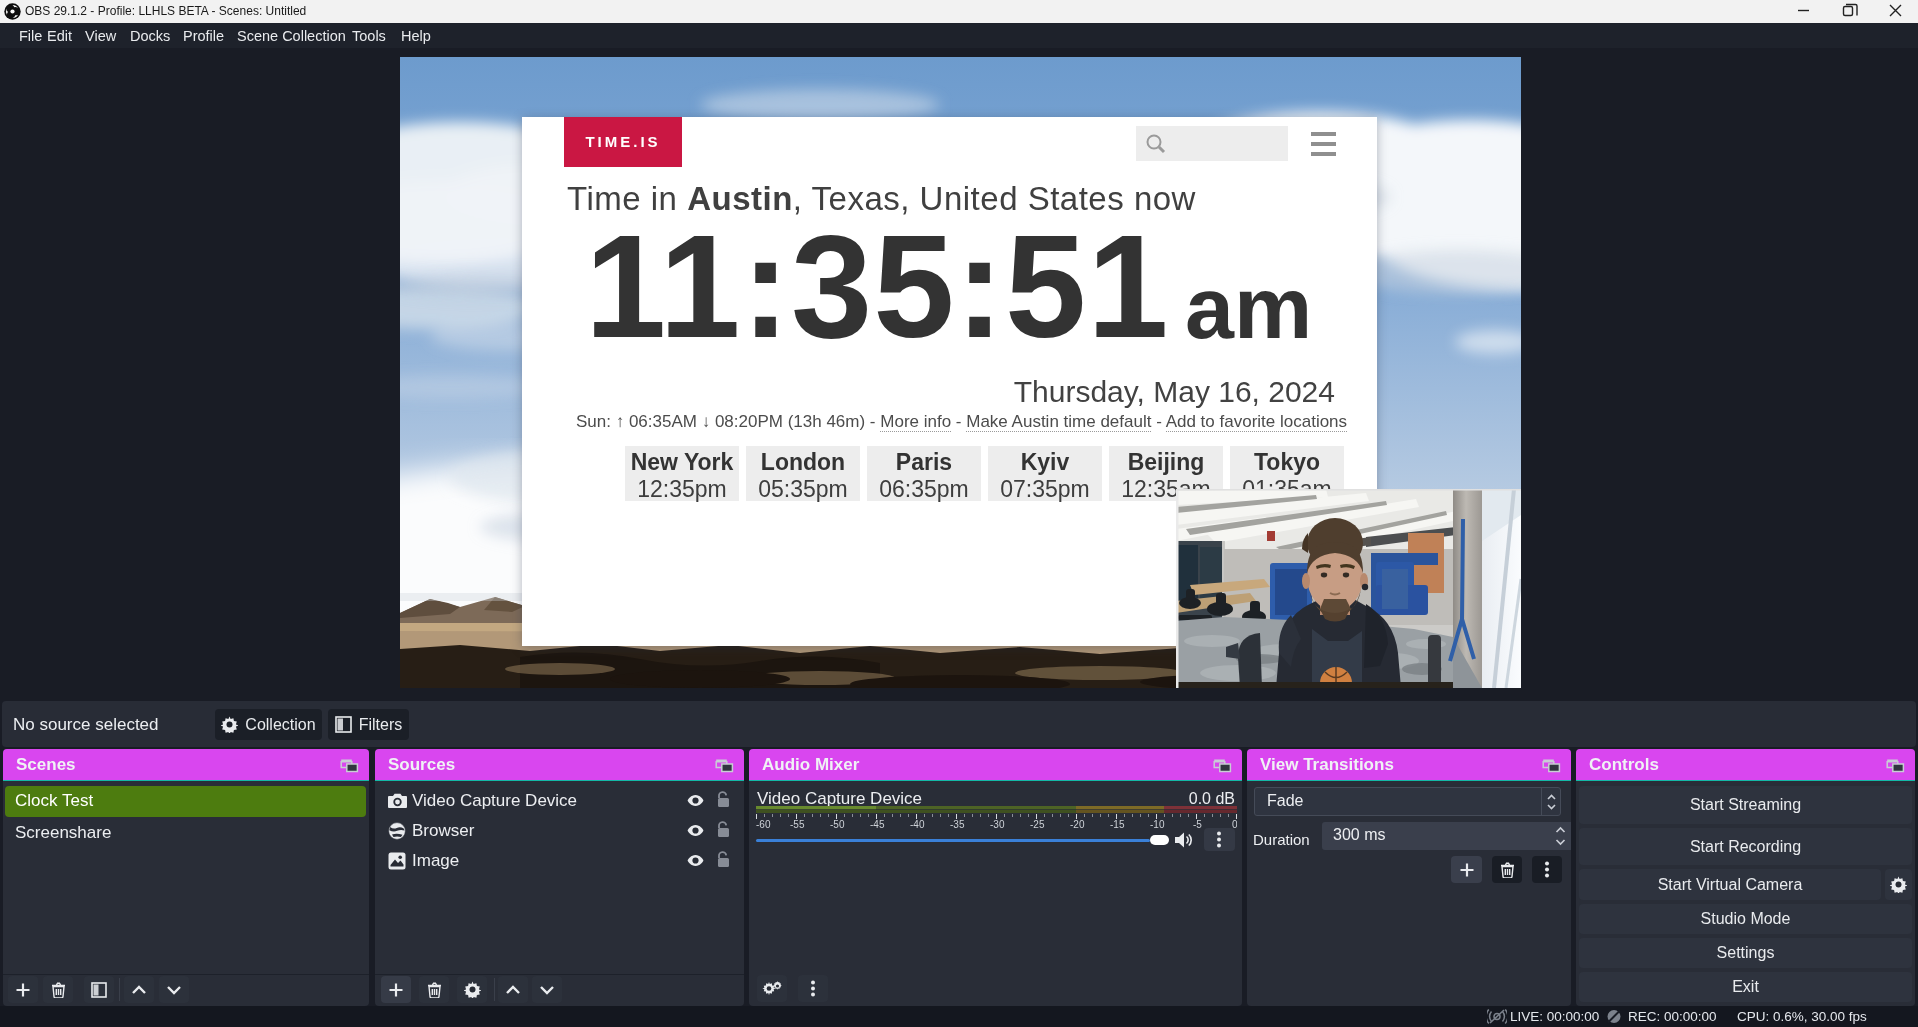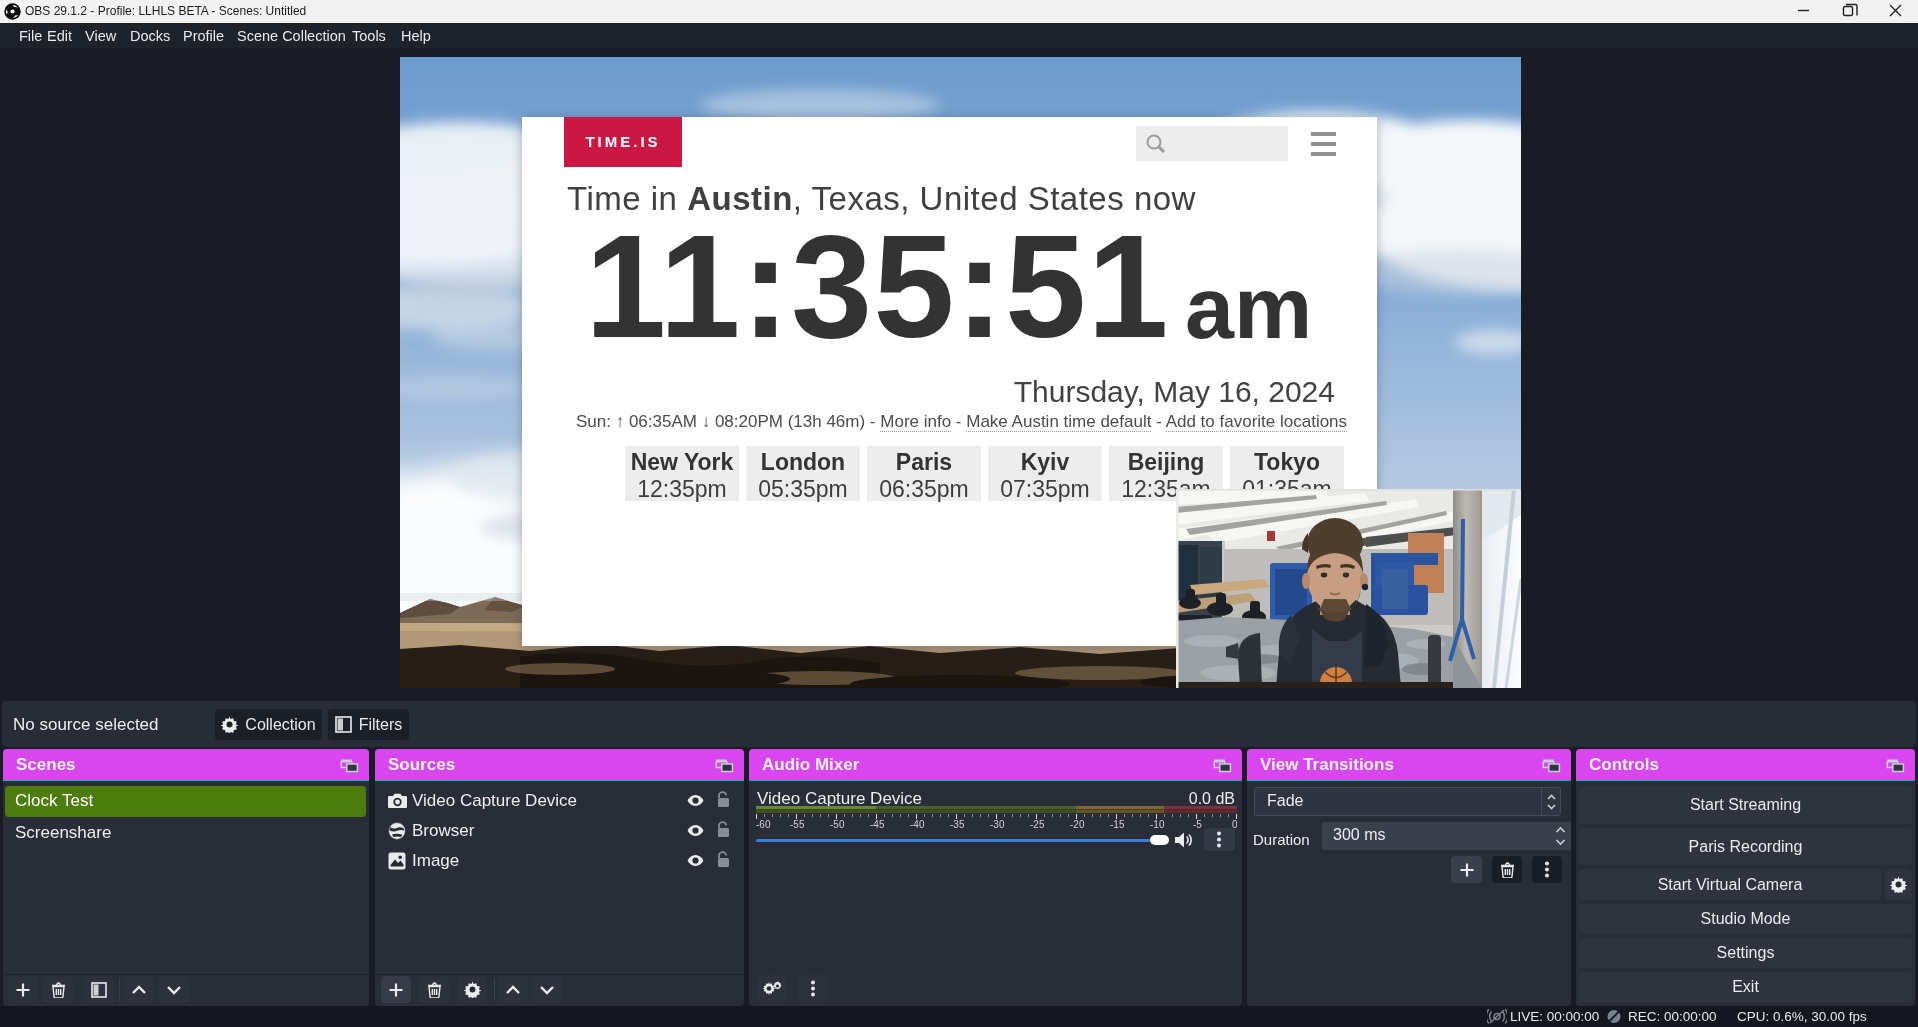--- a/index.html
+++ b/index.html
@@ -635,21 +635,21 @@
 <div class="panel" style="left:1576px;width:339px;">
   <div class="phead">
       <div class="t">Controls</div>
     <svg class="popout" viewBox="0 0 19 17">
         <path d="M1.2 2.5 h10.6 v3 h-10.6 Z" fill="#c9cdd5"></path>
         <path d="M1.2 4 v6.5 h10.6 v-6.5" fill="none" stroke="#c9cdd5" stroke-width="1.5"></path>
         <rect x="6.8" y="7" width="10.6" height="7.5" fill="#31353f" stroke="#c9cdd5" stroke-width="1.5"></rect>
       </svg>
   </div>
   <div class="cbtn" style="top:37px;height:38px;">Start Streaming</div>
-  <div class="cbtn" style="top:79px;height:37px;">Paris Recording</div>
+  <div class="cbtn" style="top:79px;height:37px;">Start Recording</div>
   <div class="cbtn" style="top:120px;height:31px;width:302px;">Start Virtual Camera</div>
   <div class="cbtn" style="top:120px;height:31px;left:309px;width:27px;">
     <svg width="17" height="17" viewBox="0 0 17 17">
         <path d="M8.5 0.5 l1.1 2.6 2.8-0.9 0.5 2.9 2.9 0.5-0.9 2.8 2.6 1.1-2.6 1.1 0.9 2.8-2.9 0.5-0.5 2.9-2.8-0.9-1.1 2.6-1.1-2.6-2.8 0.9-0.5-2.9-2.9-0.5 0.9-2.8-2.6-1.1 2.6-1.1-0.9-2.8 2.9-0.5 0.5-2.9 2.8 0.9 Z" fill="#e9ebee"></path>
         <circle cx="8.5" cy="8.5" r="3" fill="#272b34"></circle>
       </svg>
   </div>
   <div class="cbtn" style="top:155px;height:30px;">Studio Mode</div>
   <div class="cbtn" style="top:189px;height:30px;">Settings</div>
   <div class="cbtn" style="top:223px;height:30px;">Exit</div>

